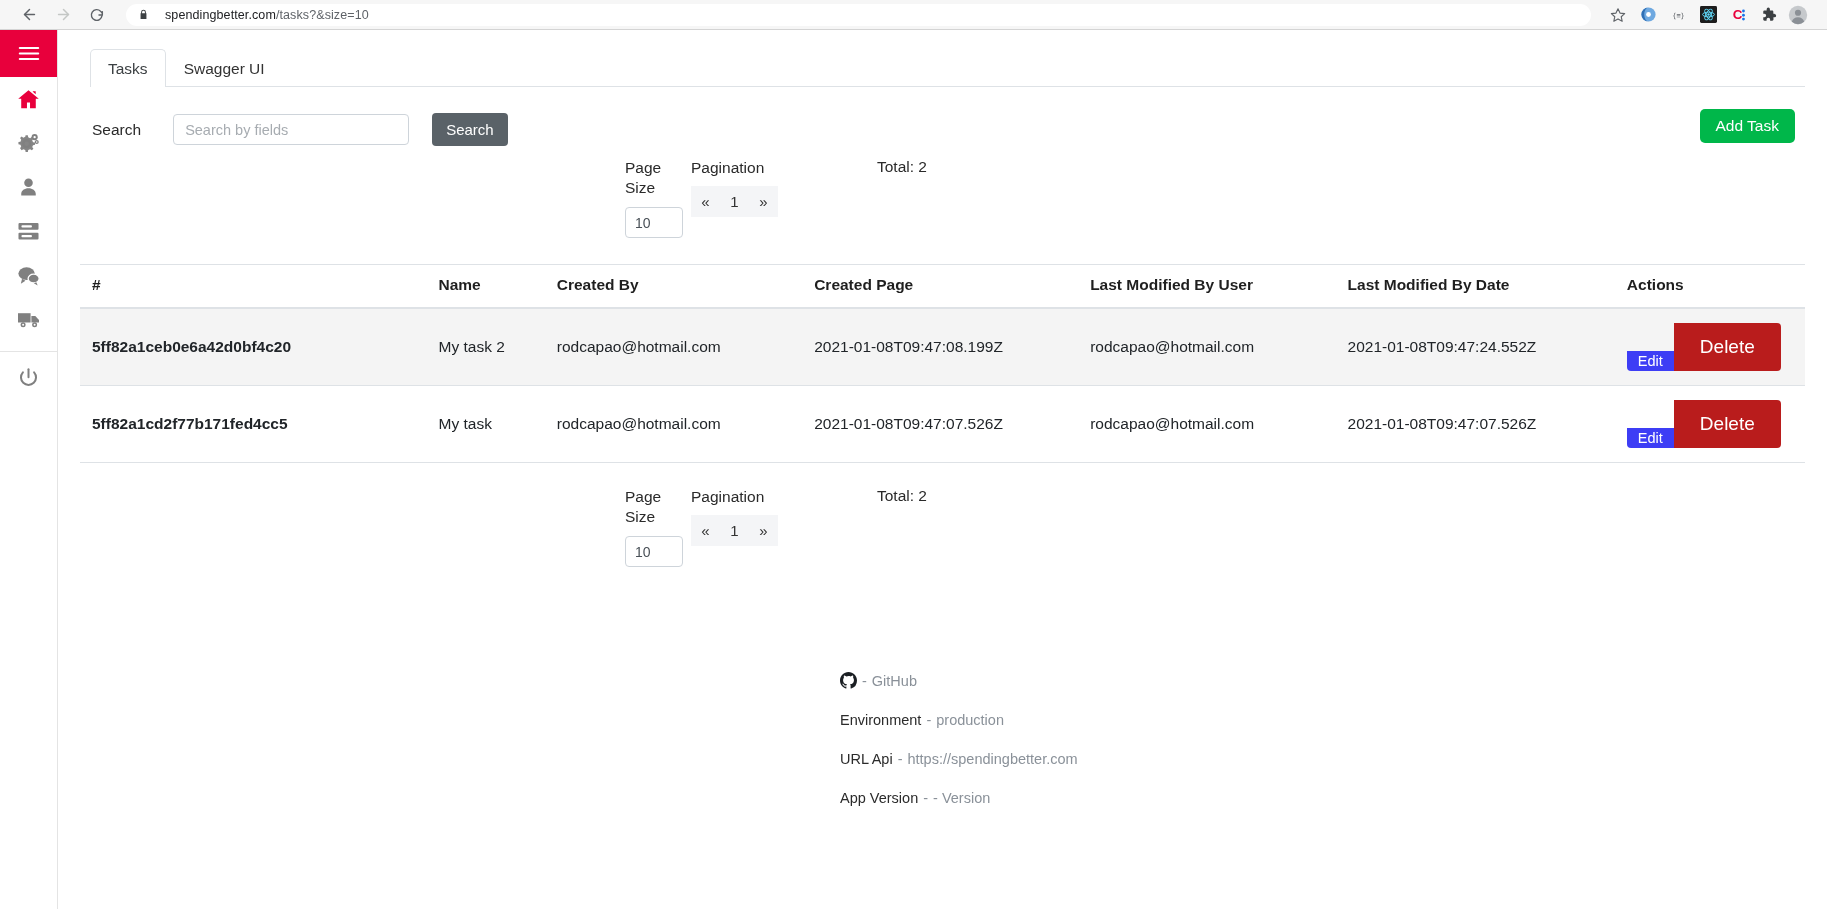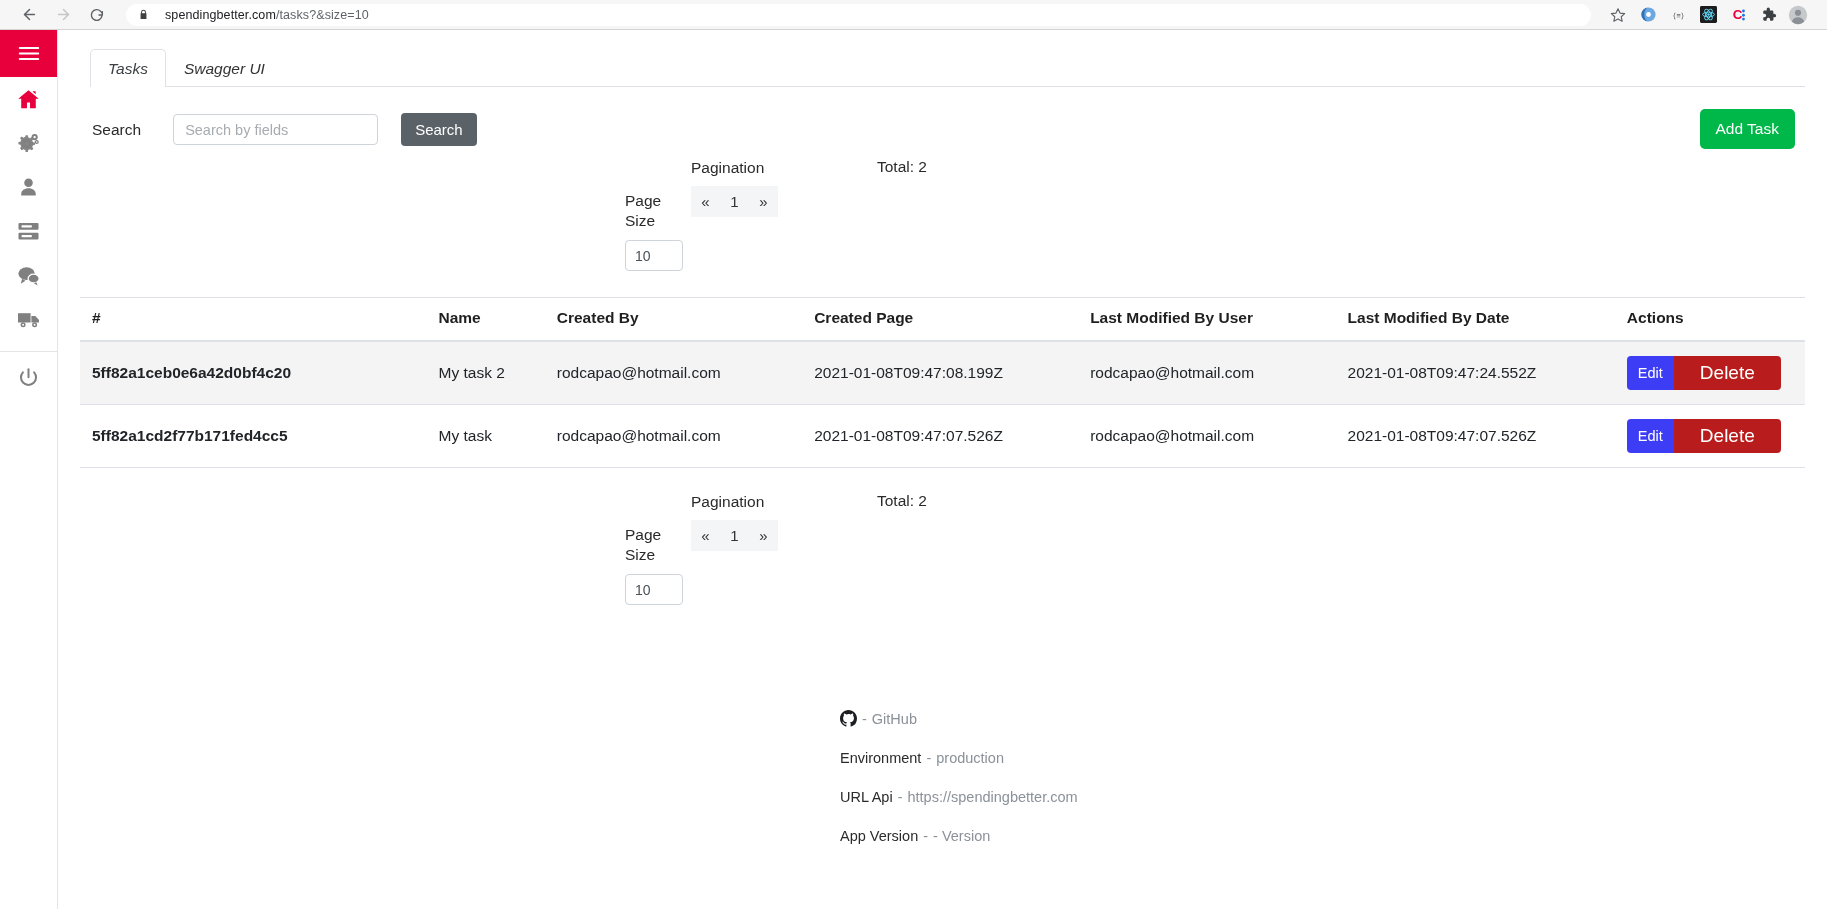--- a/index.html
+++ b/index.html
@@ -101,21 +101,20 @@
     white-space: nowrap;
   }
   .breadcrumb .sep { color: #9aa0a6; padding: 0 3px; }
 
   
   .tabs {
     display: flex;
     margin: 18px 0 5px 10px;
     border-bottom: 1px solid #dee2e6;
     position: relative;
-    font-style: italic;
   }
   .tab {
     font-size: 15.5px;
     color: #333;
     padding: 10px 17px 9px 17px;
     border: 1px solid transparent;
     border-bottom: none;
     border-radius: 5px 5px 0 0;
     position: relative;
     top: 1px;
@@ -130,21 +129,21 @@
   
   .search-row {
     display: flex;
     align-items: center;
     margin: 26px 0 0 12px;
     gap: 16px;
     position: relative;
   }
   .search-label { font-size: 15.5px; color: #2a2a2a; margin-right: 16px; }
   .search-input {
-    width: 205px;
+    width: 236px;
     height: 31px;
     border: 1px solid #ced4da;
     border-radius: 4px;
     padding: 0 11px;
     font-size: 14.5px;
     color: #495057;
     font-family: "Liberation Sans", sans-serif;
     outline: none;
     background: #fff;
   }
@@ -162,38 +161,38 @@
     cursor: pointer;
   }
   .add-btn {
     position: absolute;
     right: 10px;
     top: -4px;
     background: #00b74a;
     color: #fff;
     border: none;
     border-radius: 5px;
-    height: 40px;
+    height: 34px;
     padding: 0 16px;
     font-size: 15.5px;
     font-family: "Liberation Sans", sans-serif;
     cursor: pointer;
   }
 
   
   .pager {
     display: flex;
     align-items: flex-start;
     gap: 0;
     padding-left: 545px;
     margin-top: 12px;
   }
   .pg-col { display: flex; flex-direction: column; }
   .pg-label { font-size: 15.5px; color: #2a2a2a; line-height: 20px; }
-  .pg-size-col { width: 66px; margin-top: 33px; }
+  .pg-size-col { width: 66px; }
   .pg-size-input {
     margin-top: 9px;
     width: 58px; height: 31px;
     border: 1px solid #ced4da;
     border-radius: 4px;
     font-size: 14px;
     color: #495057;
     padding: 0 9px;
     font-family: "Liberation Sans", sans-serif;
     outline: none;
@@ -239,22 +238,22 @@
   .col-name  { width: 108px; }
   .col-by    { width: 235px; }
   .col-cdate { width: 252px; }
   .col-muser { width: 235px; }
   .col-mdate { width: 255px; }
   .col-act   { width: 120px; }
 
   .btn-group { display: inline-flex; border-radius: 4px; overflow: hidden; }
   .btn-edit {
     background: #3d3df5; color: #fff; border: none;
-    font-size: 14.5px; padding: 9px 11px;
-    font-family: "Liberation Sans", sans-serif; cursor: pointer;
+    font-size: 14.5px; padding: 2px 11px;
+    font-family: "Liberation Sans", sans-serif; cursor: pointer; margin-top: 28px;
   }
   .btn-del {
     background: #b91c1c; color: #fff; border: none;
     font-size: 19px; padding: 6px 26px;
     font-family: "Liberation Sans", sans-serif; cursor: pointer;
   }
 
   
   .footer {
     margin-top: 105px;

